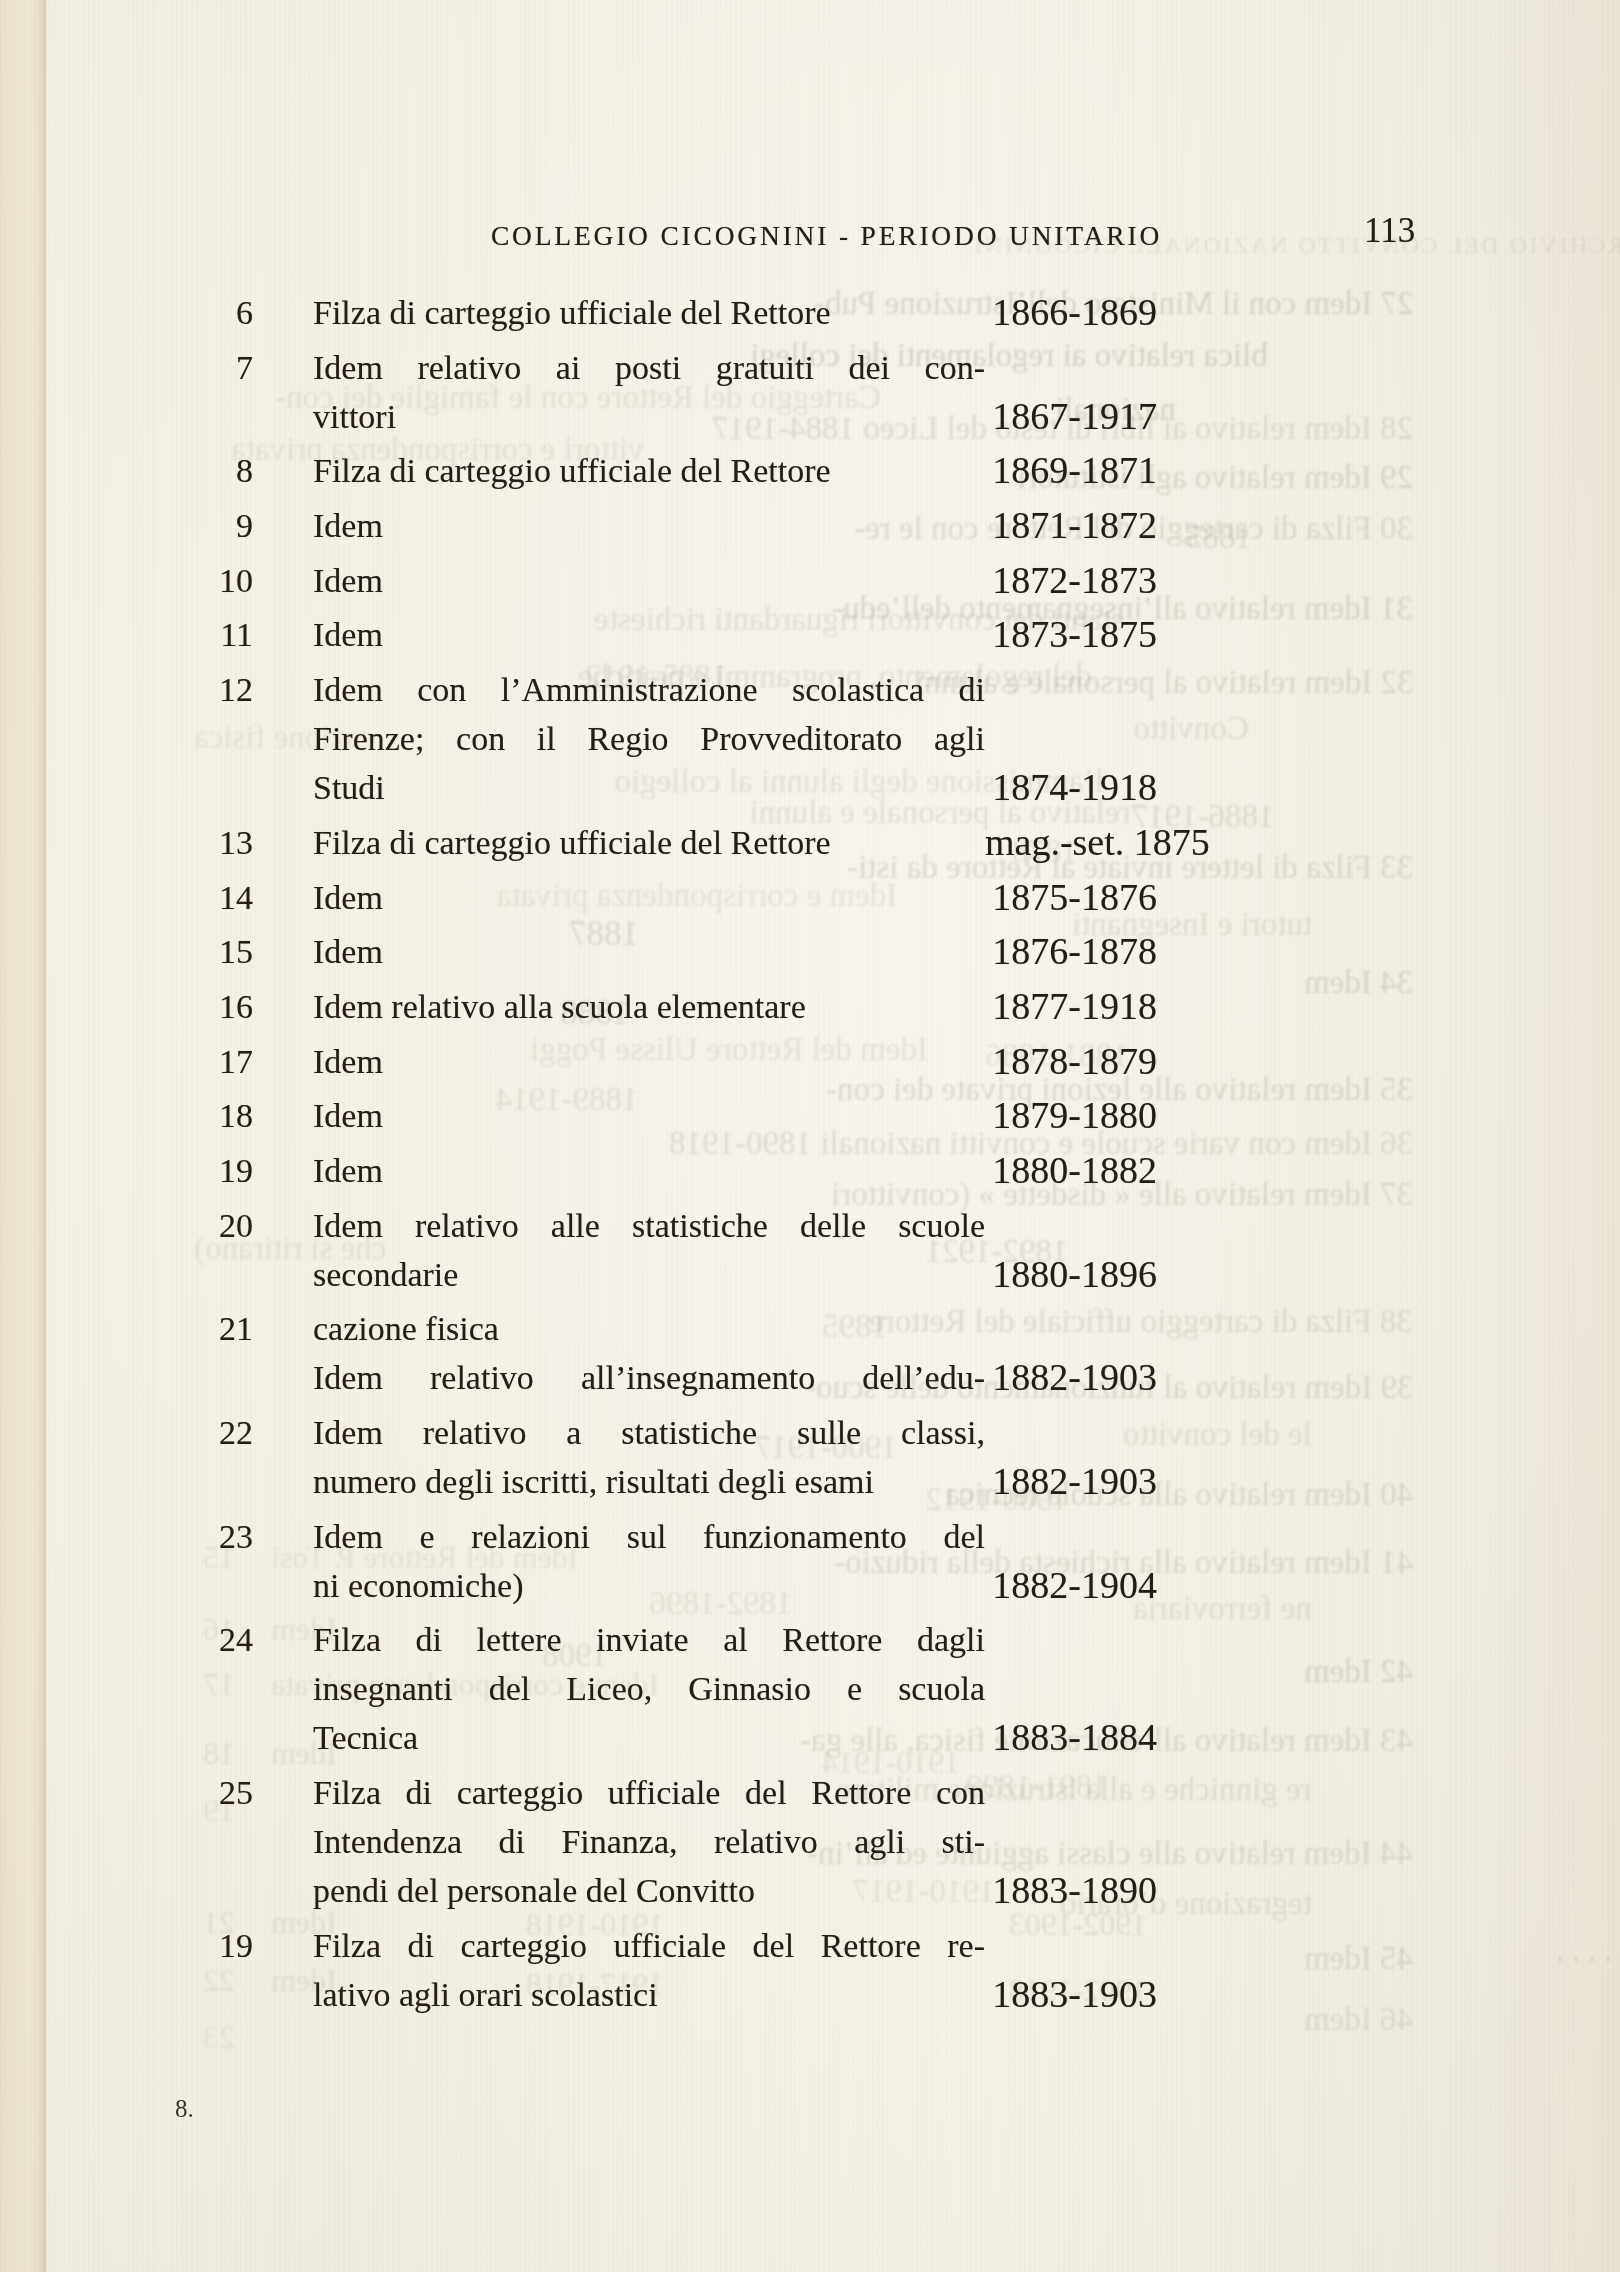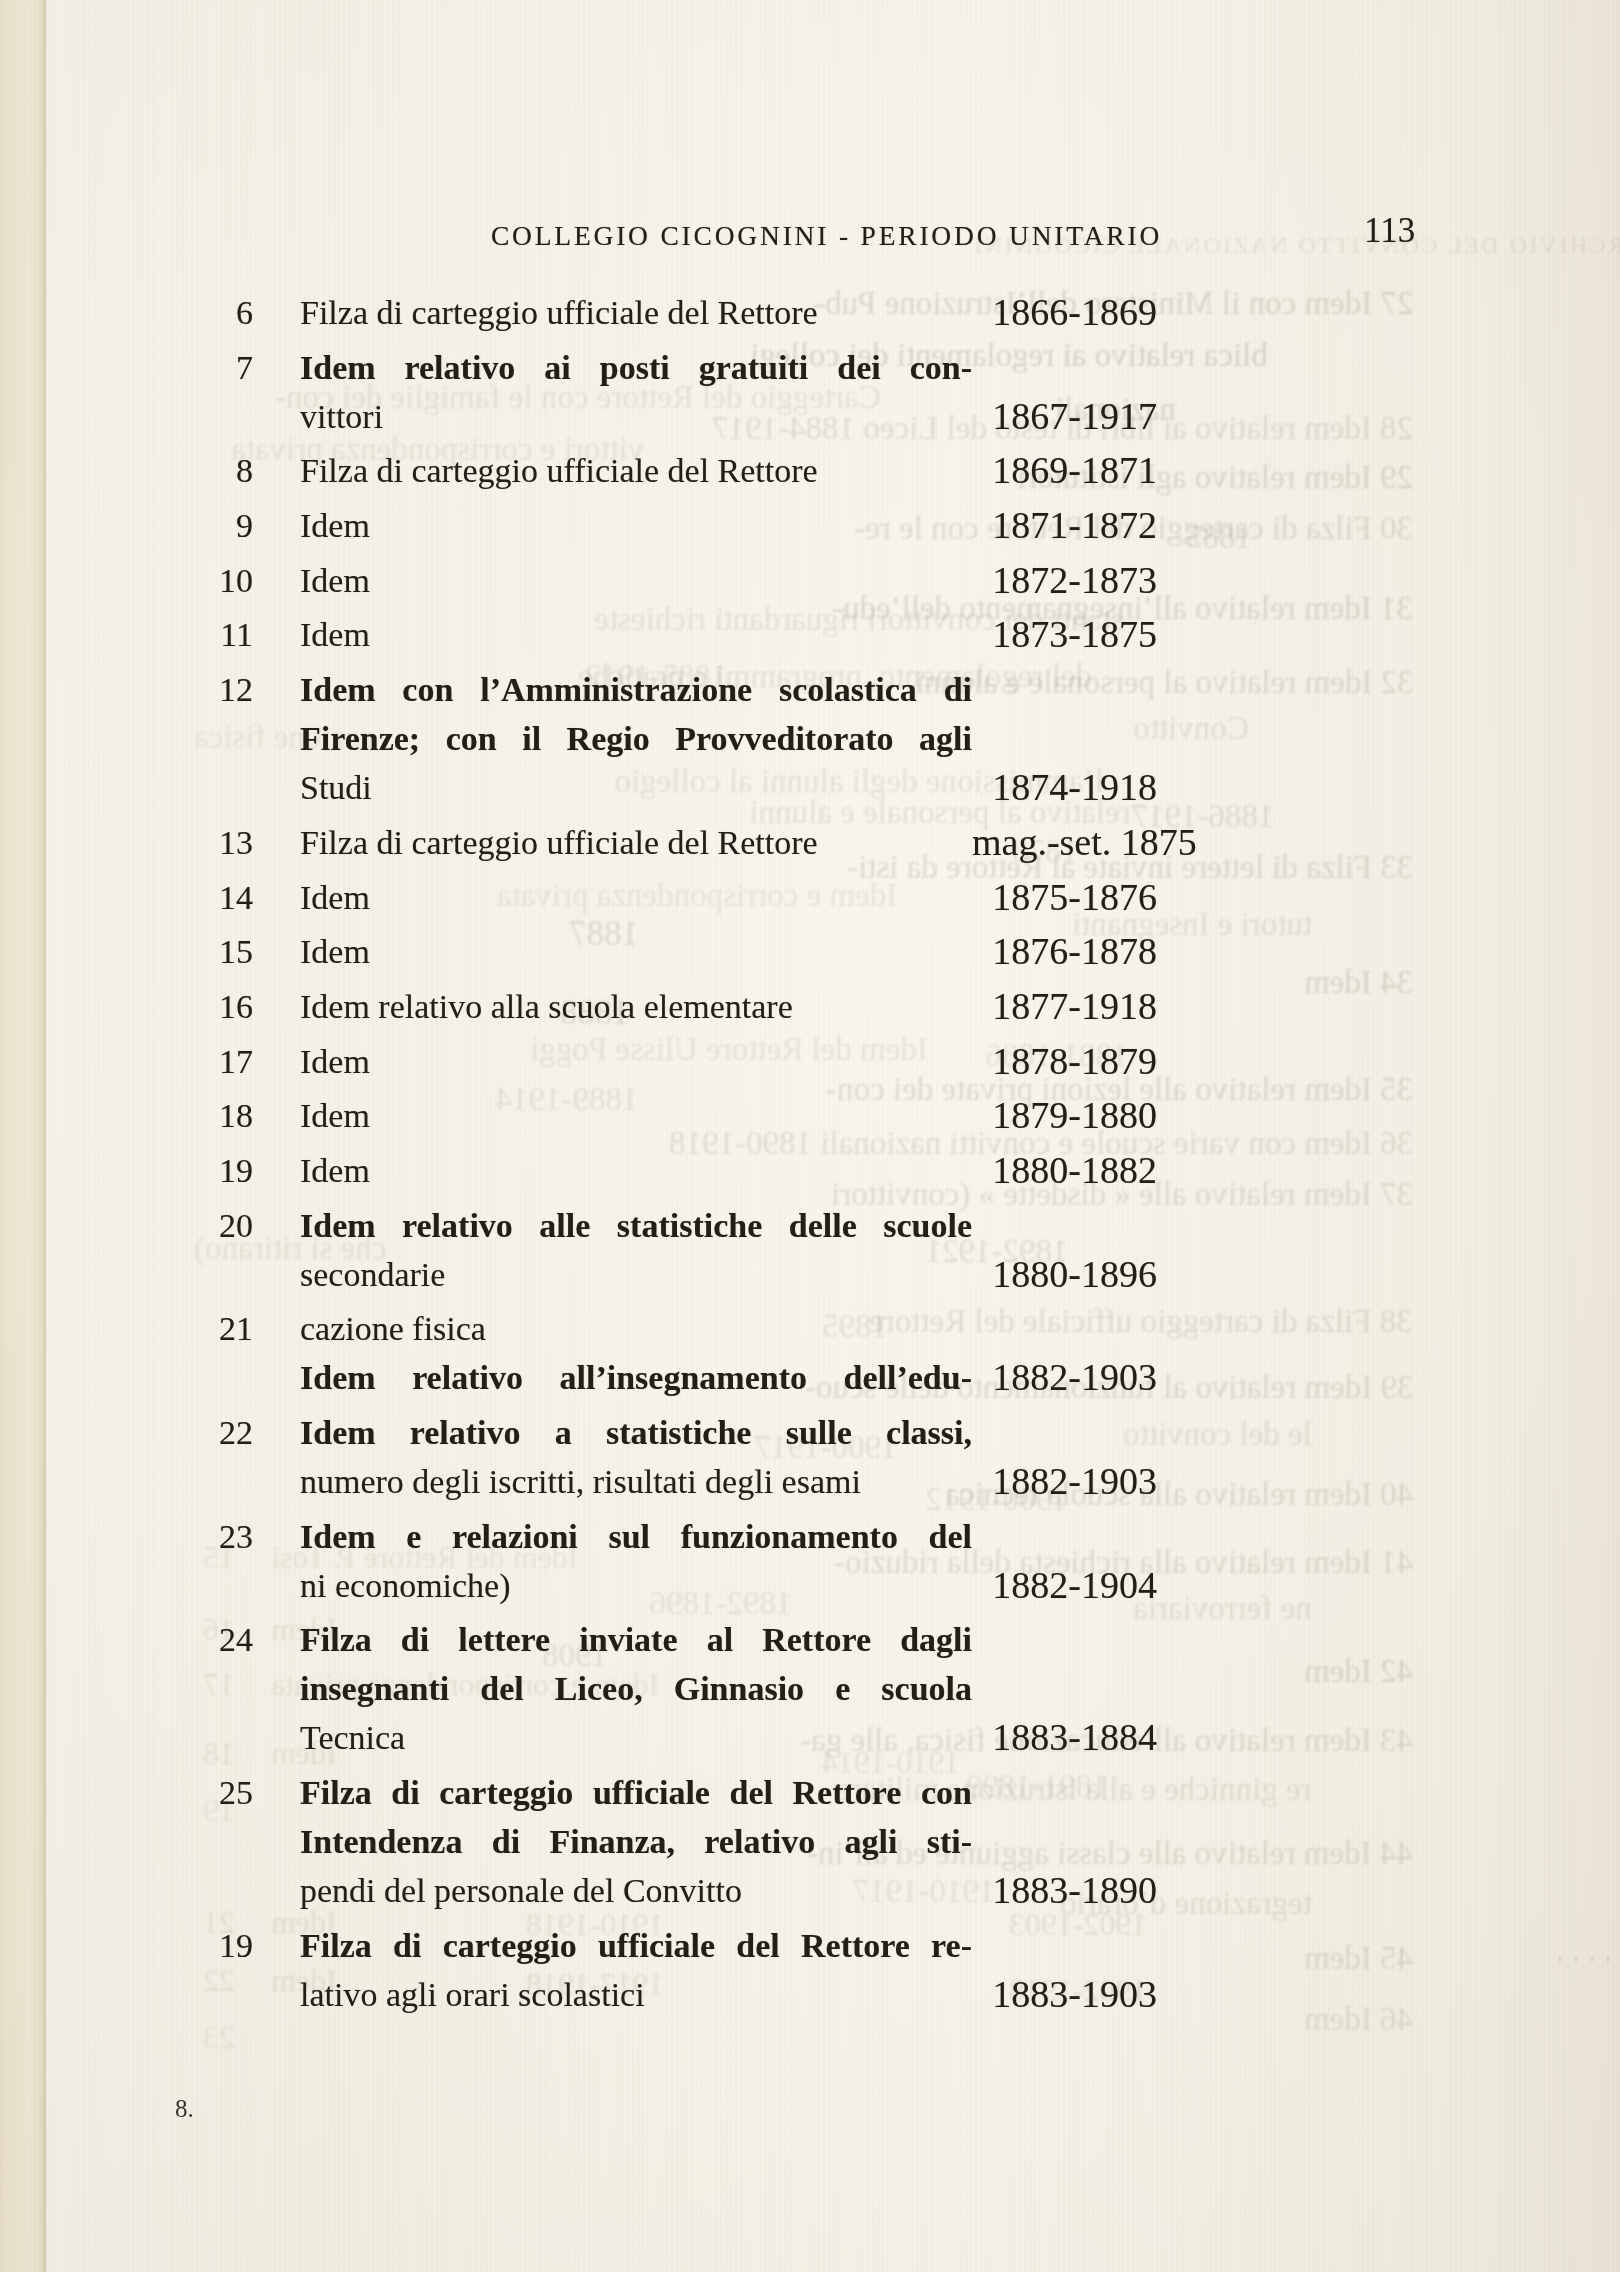--- a/index.html
+++ b/index.html
@@ -33,25 +33,25 @@
   }
   .entry-list{
     position:absolute;left:203px;top:288px;width:954px;z-index:3;
   }
   .item{display:flex;align-items:flex-end;margin-bottom:5.7px;}
   .num{
     flex:0 0 50px;align-self:flex-start;text-align:right;
     font-size:34px;line-height:49px;text-shadow:0 0 0.8px rgba(36,30,22,0.35);
   }
   .desc{
-    flex:0 0 672px;margin-left:47px;font-size:34px;line-height:49px;
+    flex:0 0 672px;margin-left:60px;font-size:34px;line-height:49px;
     text-shadow:0 0 0.8px rgba(36,30,22,0.35);
   }
   .desc .line{min-height:49px;}
-  .desc .jl{text-align:justify;text-align-last:justify;font-weight:bold;}
+  .desc .jl{text-align:justify;text-align-last:justify;}
   .date{
     flex:1 1 auto;text-align:right;font-size:38px;line-height:49px;
     white-space:nowrap;text-shadow:0 0 0.8px rgba(36,30,22,0.35);
   }
   .sig-mark{
     position:absolute;left:175px;top:2095px;font-size:25px;opacity:0.9;
   }
   
   .ghost-layer{position:absolute;inset:0;z-index:1;pointer-events:none;}
   .ghost{

